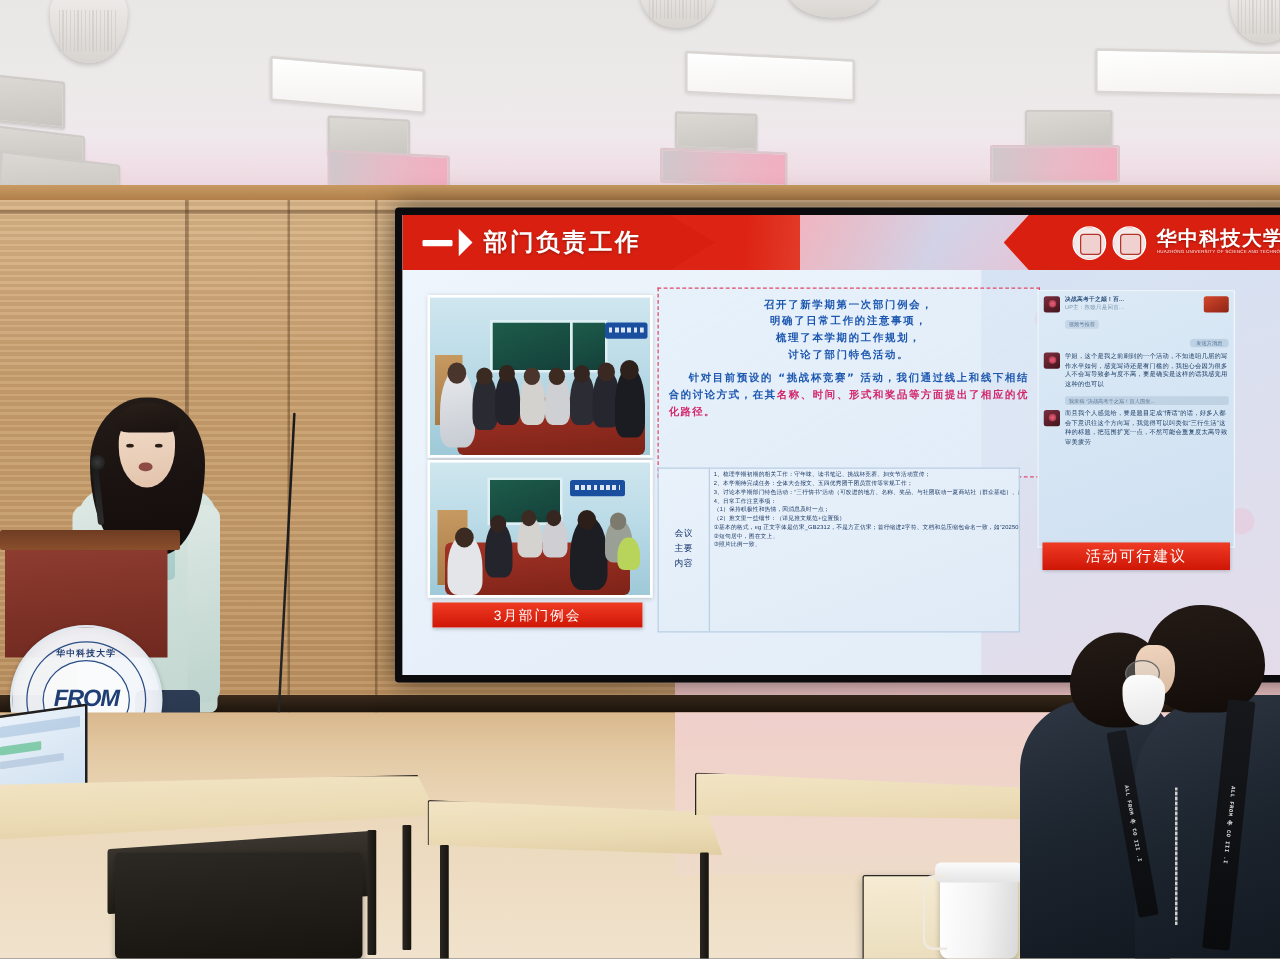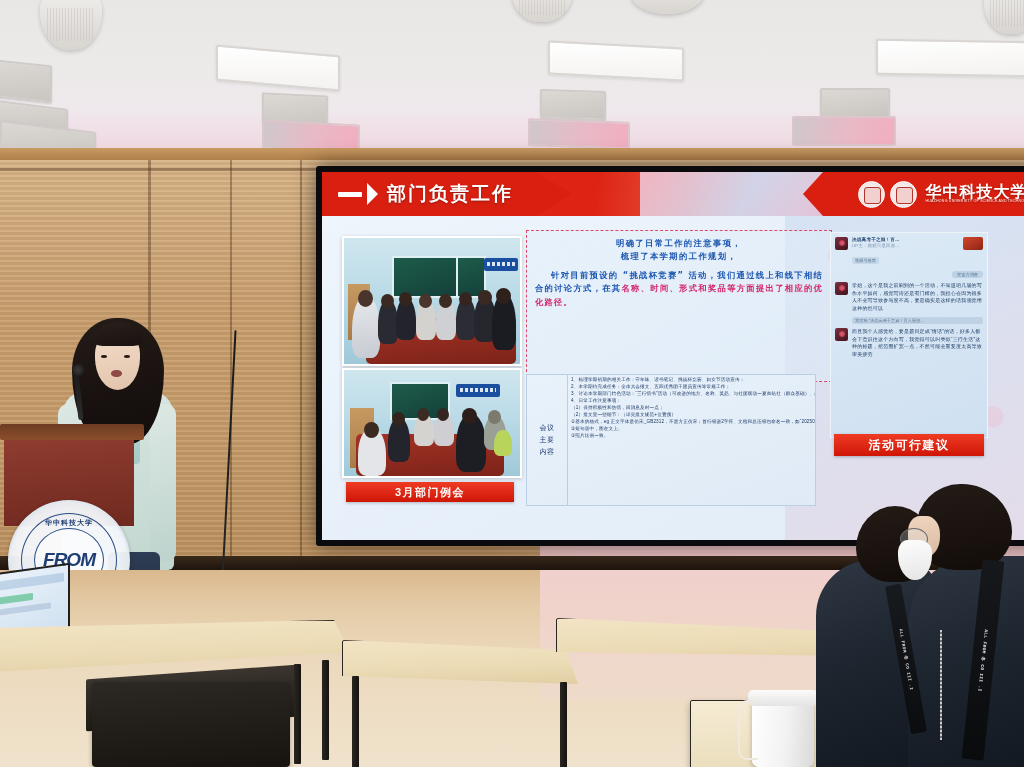--- a/index.html
+++ b/index.html
@@ -83,21 +83,21 @@
     border:2px solid #dff0f5;}
   .ph-sign{position:absolute;background:#1a4fa0;border-radius:2px;}
   .ph-sign::after{content:"";position:absolute;left:8%;top:34%;width:84%;height:26%;
     background:repeating-linear-gradient(90deg,rgba(255,255,255,.85) 0 3px,transparent 3px 5px);}
   .ph-table{position:absolute;background:linear-gradient(175deg,#a33226,#7d2318);border-radius:5px;}
   .ph-cab{position:absolute;background:linear-gradient(175deg,#c79a62,#a87a46);}
   .person{position:absolute;border-radius:46% 46% 30% 30%/55% 55% 22% 22%;}
   .head{position:absolute;border-radius:50%;}
 
   .sl-label{position:absolute;background:linear-gradient(180deg,#ef3b24,#cf1606);
-    color:#fff;font-weight:bold;display:flex;align-items:center;justify-content:center;
+    color:#fff;font-weight:normal;display:flex;align-items:center;justify-content:center;
     letter-spacing:1.5px;box-shadow:0 1px 3px rgba(0,0,0,.25);}
 
   
   .hand-box{position:absolute;border:1.6px dashed #e0486a;padding:6px 8px;
     background:linear-gradient(150deg,rgba(228,240,250,.62),rgba(222,234,247,.5));}
   .hand-line{color:#1d57b0;font-weight:bold;font-size:8.3px;line-height:1.62;
     letter-spacing:1.4px;text-align:center;font-family:"DejaVu Sans",sans-serif;}
   .hand-p2{text-align:justify;text-indent:16px;letter-spacing:1.1px;margin-top:5px;}
   .hl-red{color:#d4266a;}
 
@@ -331,22 +331,24 @@
             <div class="head" style="left:118px;top:38px;width:15px;height:16px;background:#2c1f1a;"></div>
             <div class="person" style="left:140px;top:46px;width:22px;height:34px;background:#9aa096;"></div>
             <div class="head" style="left:144px;top:40px;width:13px;height:14px;background:#7b7a6c;"></div>
             <div class="person" style="left:150px;top:60px;width:18px;height:26px;background:#b9d45a;"></div>
           </div>
         </div>
 
         <div class="sl-label" style="left:24px;top:266px;width:168px;height:20px;font-size:11px;">3月部门例会</div>
 
         <div class="hand-box" style="left:204px;top:14px;width:288px;height:138px;">
+          <div class="hand-line">召开了新学期第一次部门例会，</div>
           <div class="hand-line">明确了日常工作的注意事项，</div>
           <div class="hand-line">梳理了本学期的工作规划，</div>
+          <div class="hand-line">讨论了部门特色活动。</div>
           <div class="hand-line hand-p2">
             <span>针对目前预设的 “挑战杯竞赛” 活动，我们通过线上和线下相结合的讨论方式，在其</span><span class="hl-red">名称、时间、形式和奖品</span><span class="hl-red">等方面提出了相应的优化路径。</span>
           </div>
         </div>
 
         <div class="min-box" style="left:204px;top:158px;width:288px;height:130px;">
           <div class="min-key">会议<br>主要<br>内容</div>
           <div class="min-val">
             <div class="min-row">1、梳理学期初期的相关工作：守年味、读书笔记、挑战杯竞赛、妇女节活动宣传；</div>
             <div class="min-row">2、本学期待完成任务：全体大会报文、五四优秀团干团员宣传等常规工作；</div>

